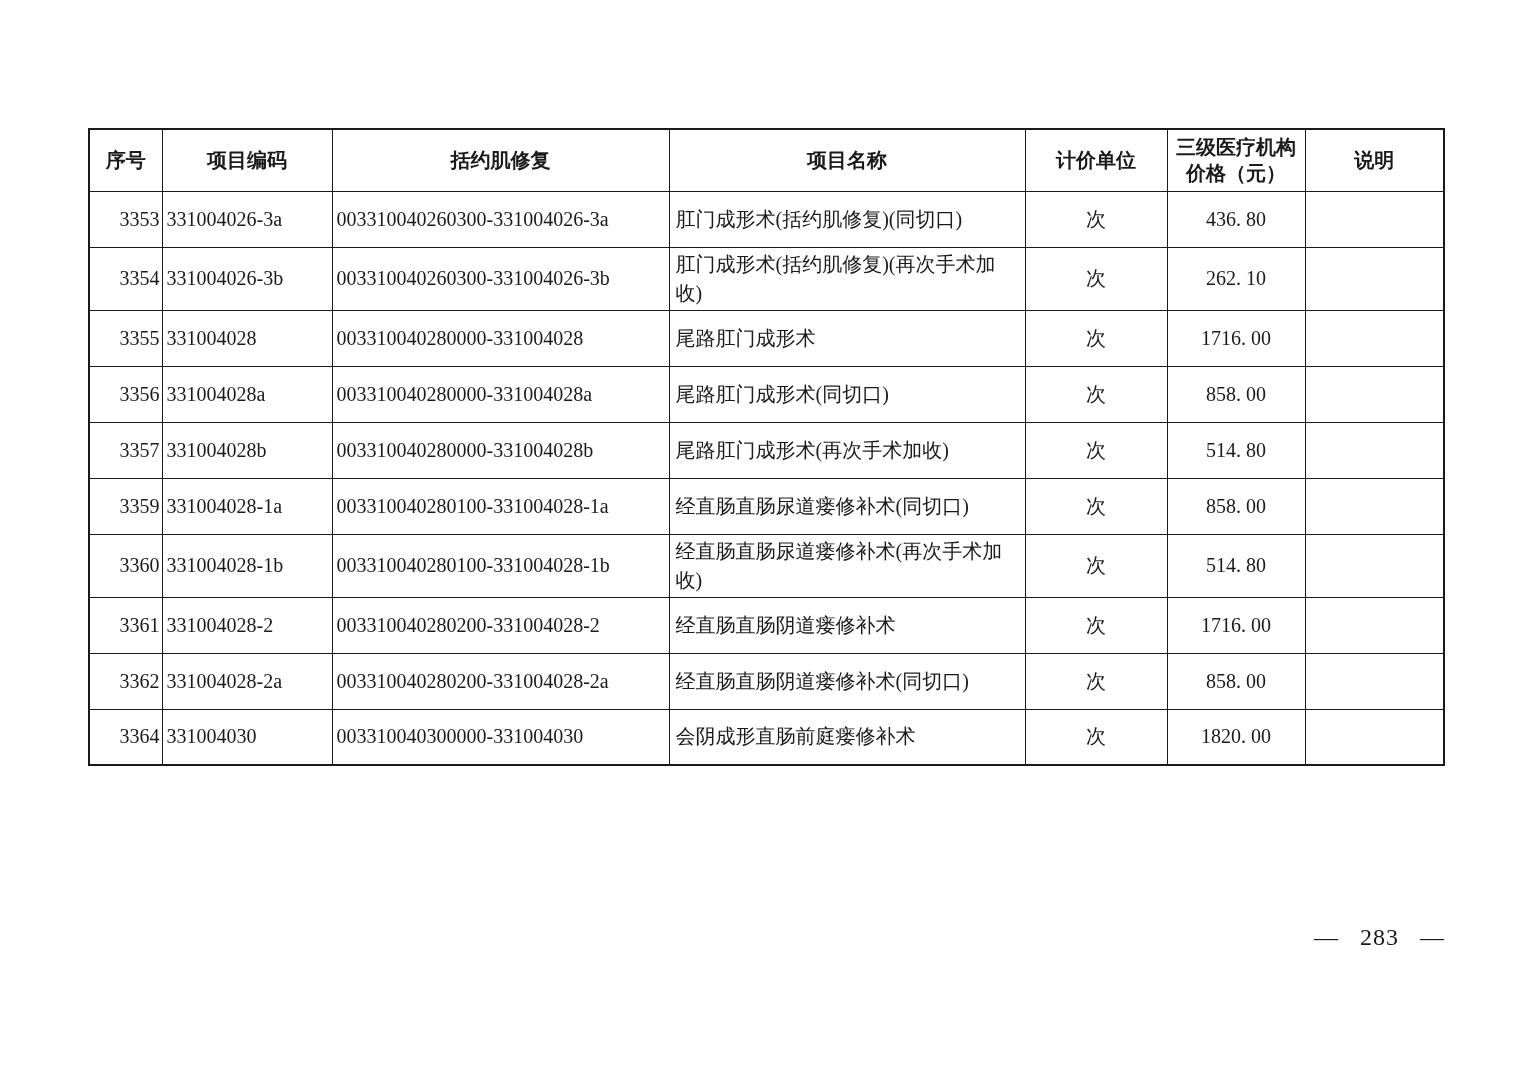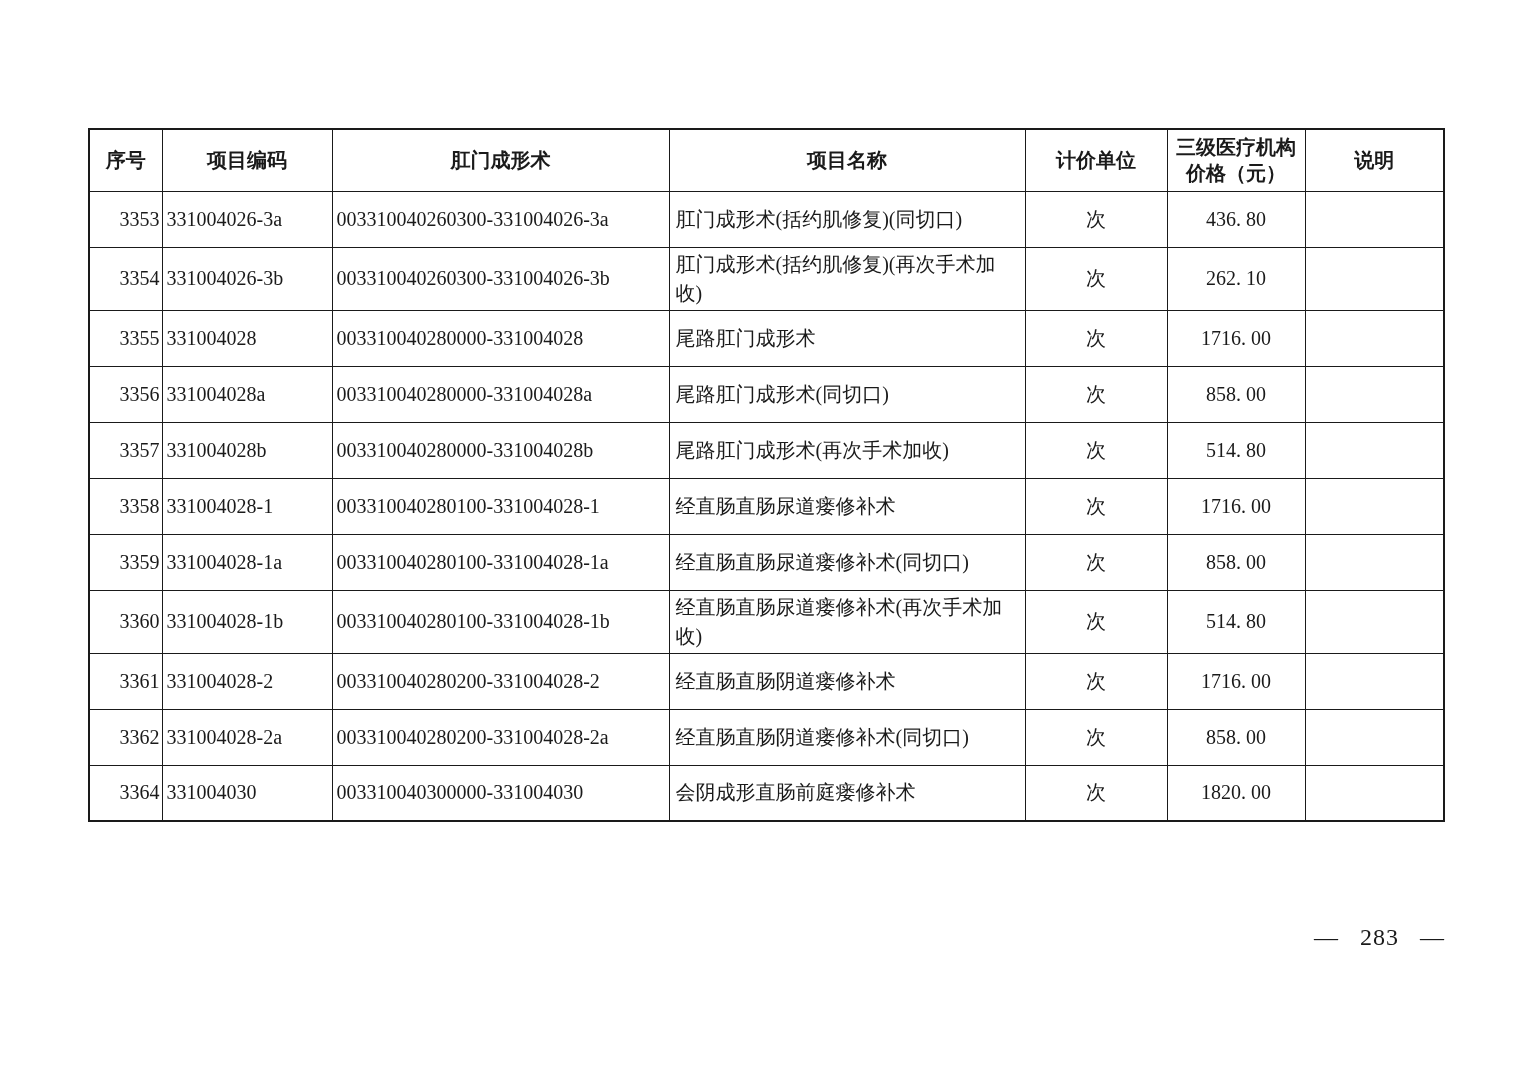--- a/index.html
+++ b/index.html
@@ -82,21 +82,21 @@
       <col style="width:337px">
       <col style="width:356px">
       <col style="width:142px">
       <col style="width:138px">
       <col style="width:139px">
     </colgroup>
     <thead>
       <tr>
         <th>序号</th>
         <th>项目编码</th>
-        <th>肛门成形术</th>
+        <th>括约肌修复</th>
         <th>项目名称</th>
         <th>计价单位</th>
         <th>三级医疗机构价格（元）</th>
         <th>说明</th>
       </tr>
     </thead>
     <tbody>
         <tr>
     <td class="c-index">3353</td>
     <td class="c-pcode">331004026-3a</td>
@@ -133,29 +133,20 @@
     <td class="c-price">858. 00</td>
     <td class="c-note"></td>
   </tr>
         <tr>
     <td class="c-index">3357</td>
     <td class="c-pcode">331004028b</td>
     <td class="c-ncode">003310040280000-331004028b</td>
     <td class="c-name">尾路肛门成形术(再次手术加收)</td>
     <td class="c-unit">次</td>
     <td class="c-price">514. 80</td>
-    <td class="c-note"></td>
-  </tr>
-        <tr>
-    <td class="c-index">3358</td>
-    <td class="c-pcode">331004028-1</td>
-    <td class="c-ncode">003310040280100-331004028-1</td>
-    <td class="c-name">经直肠直肠尿道瘘修补术</td>
-    <td class="c-unit">次</td>
-    <td class="c-price">1716. 00</td>
     <td class="c-note"></td>
   </tr>
         <tr>
     <td class="c-index">3359</td>
     <td class="c-pcode">331004028-1a</td>
     <td class="c-ncode">003310040280100-331004028-1a</td>
     <td class="c-name">经直肠直肠尿道瘘修补术(同切口)</td>
     <td class="c-unit">次</td>
     <td class="c-price">858. 00</td>
     <td class="c-note"></td>

